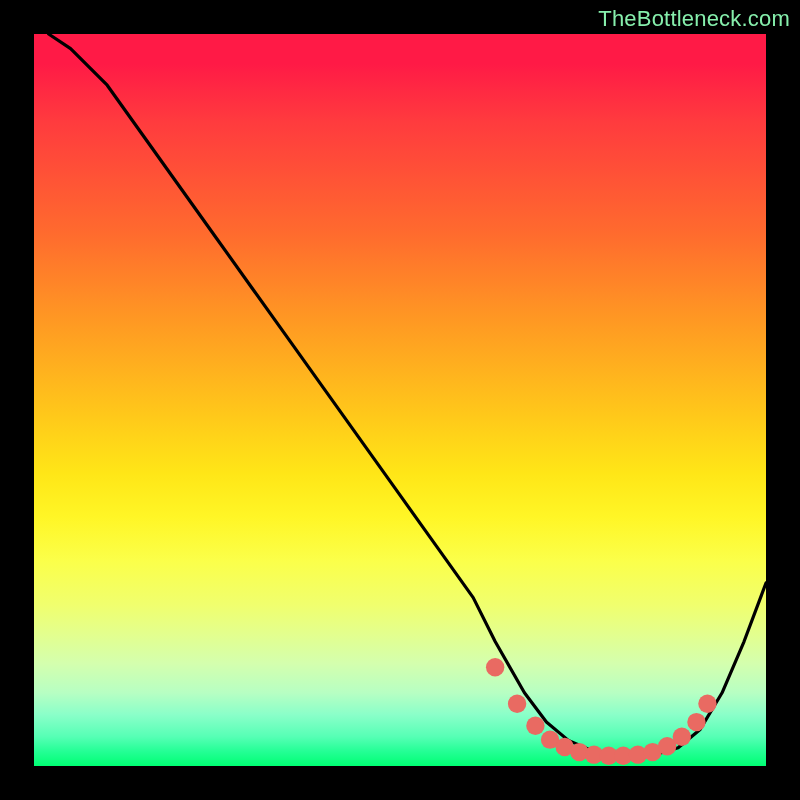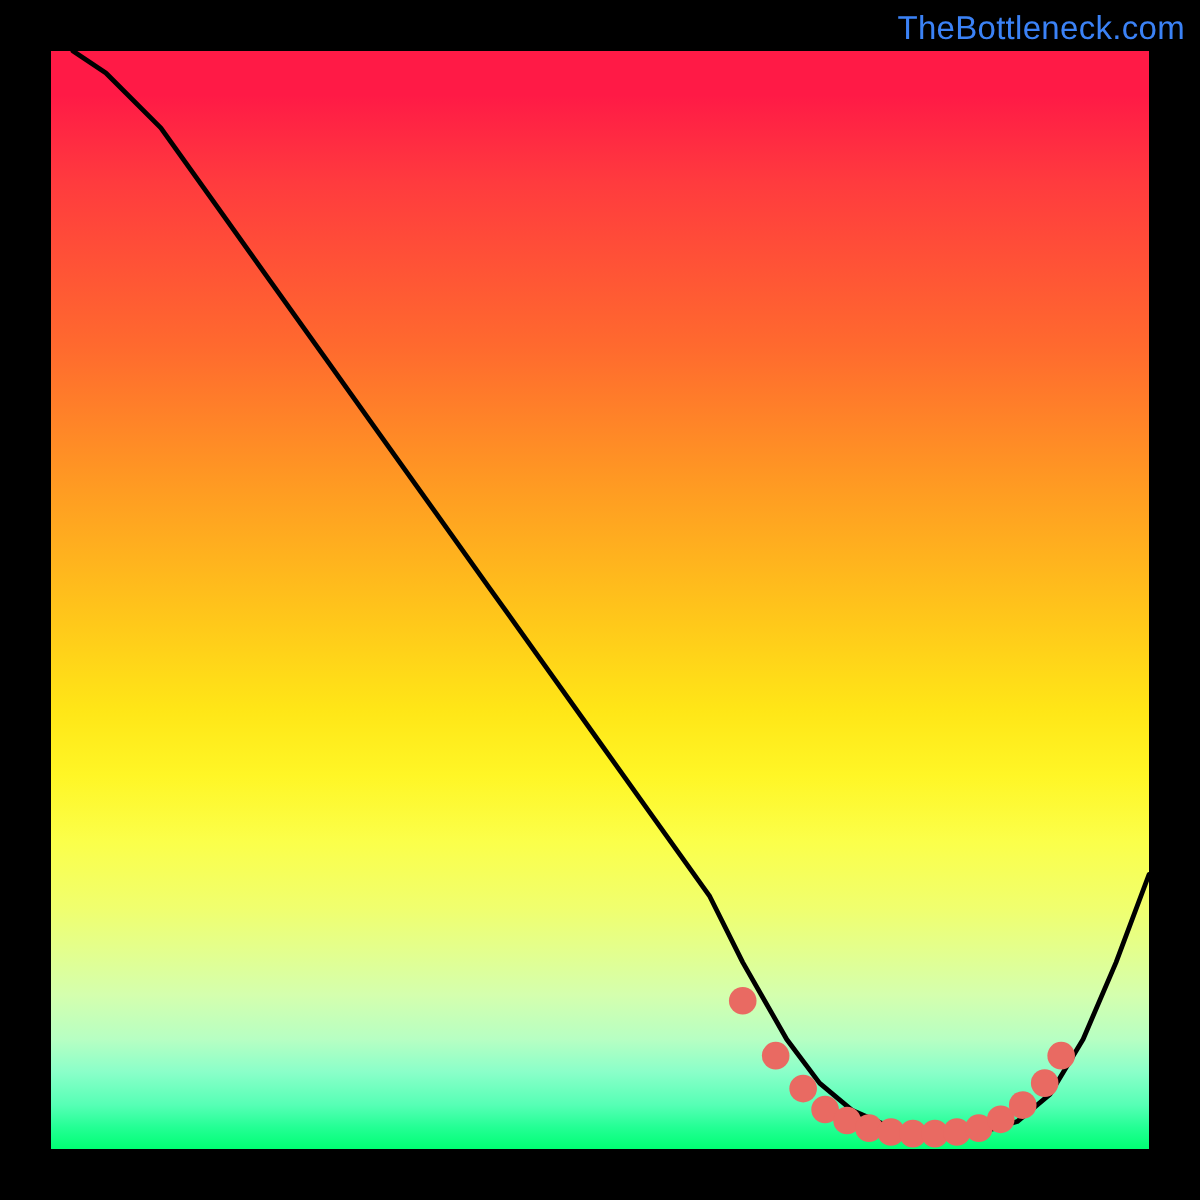--- a/index.html
+++ b/index.html
@@ -45,21 +45,21 @@
       #24ff95 98%,
       #00ff73 100%
     );
   }
   .watermark {
     position: absolute;
     top: 6px;
     right: 10px;
     font-size: 22px;
     font-weight: 500;
-    color: #3b82f6;
+    color: #86efac;
     letter-spacing: 0.2px;
     user-select: none;
   }
   svg.curve {
     position: absolute;
     left: 0;
     top: 0;
     width: 732px;
     height: 732px;
     overflow: visible;

